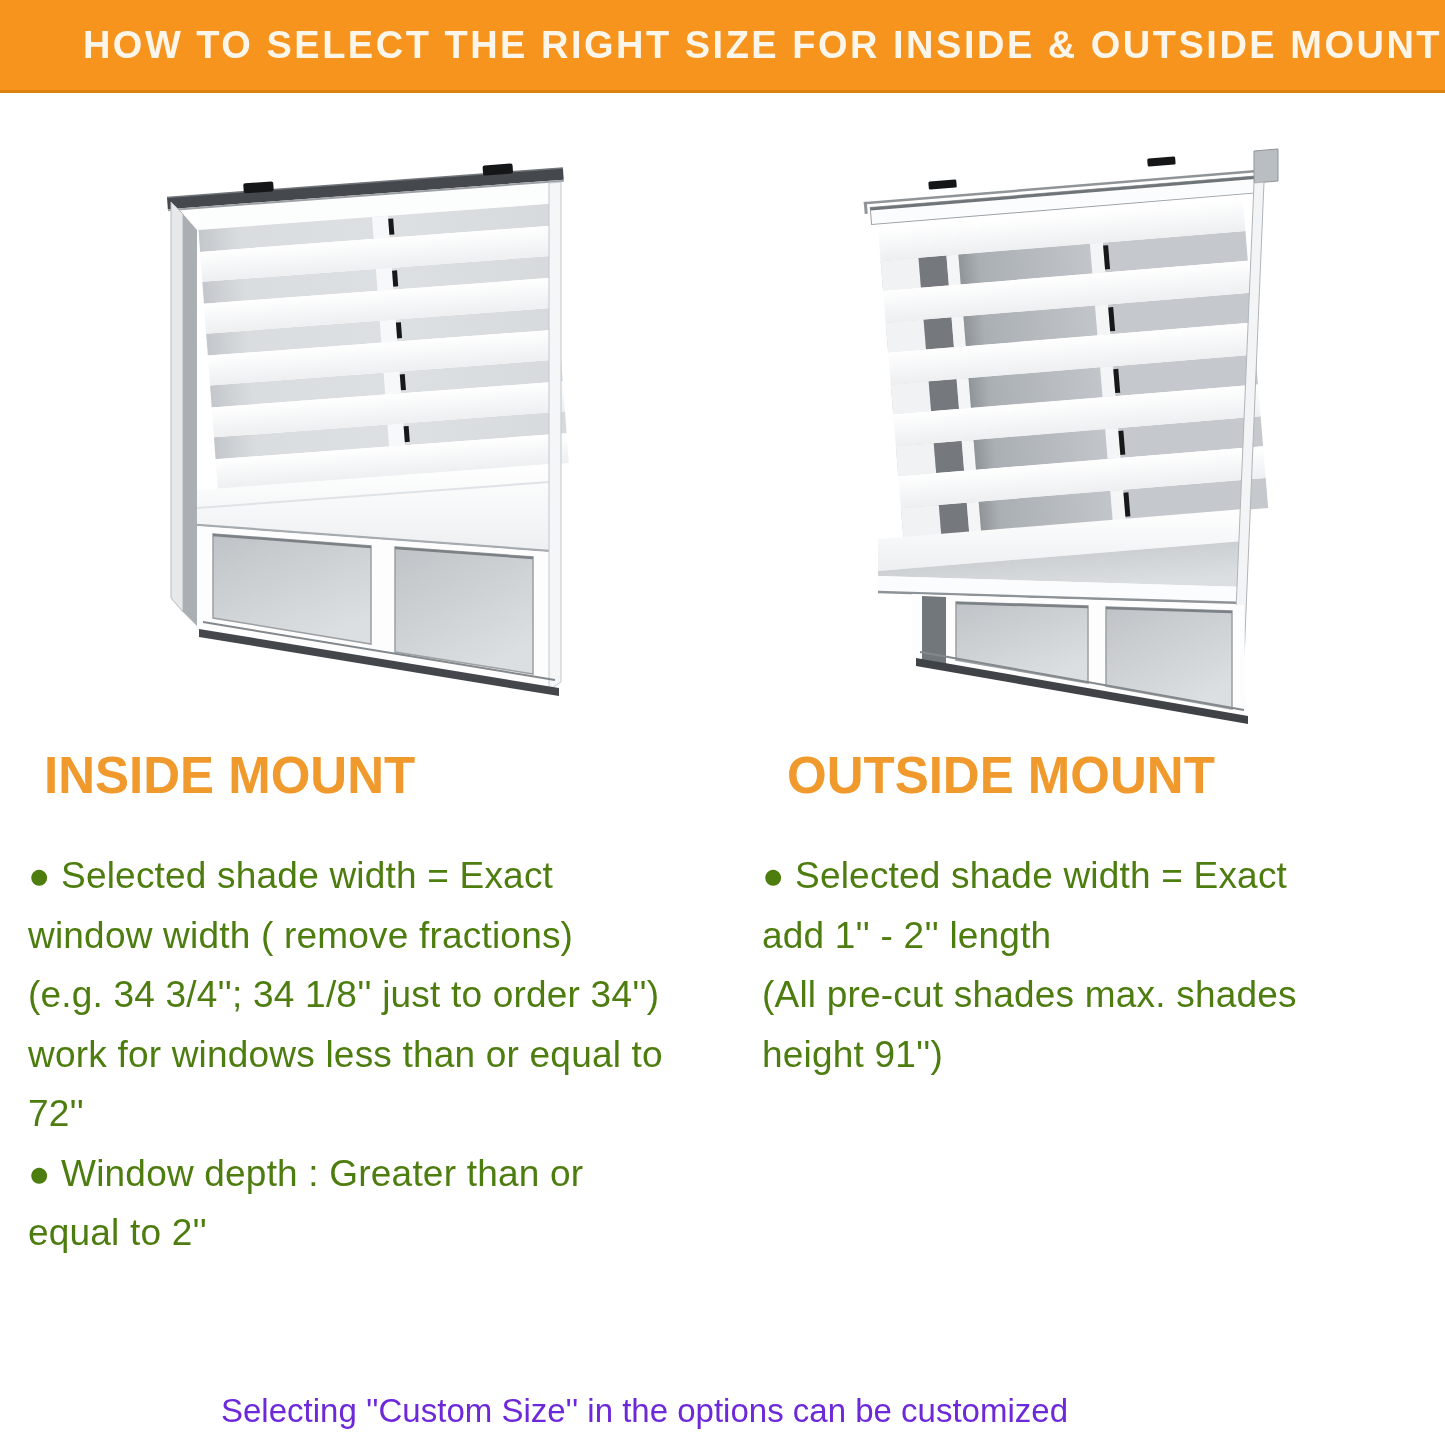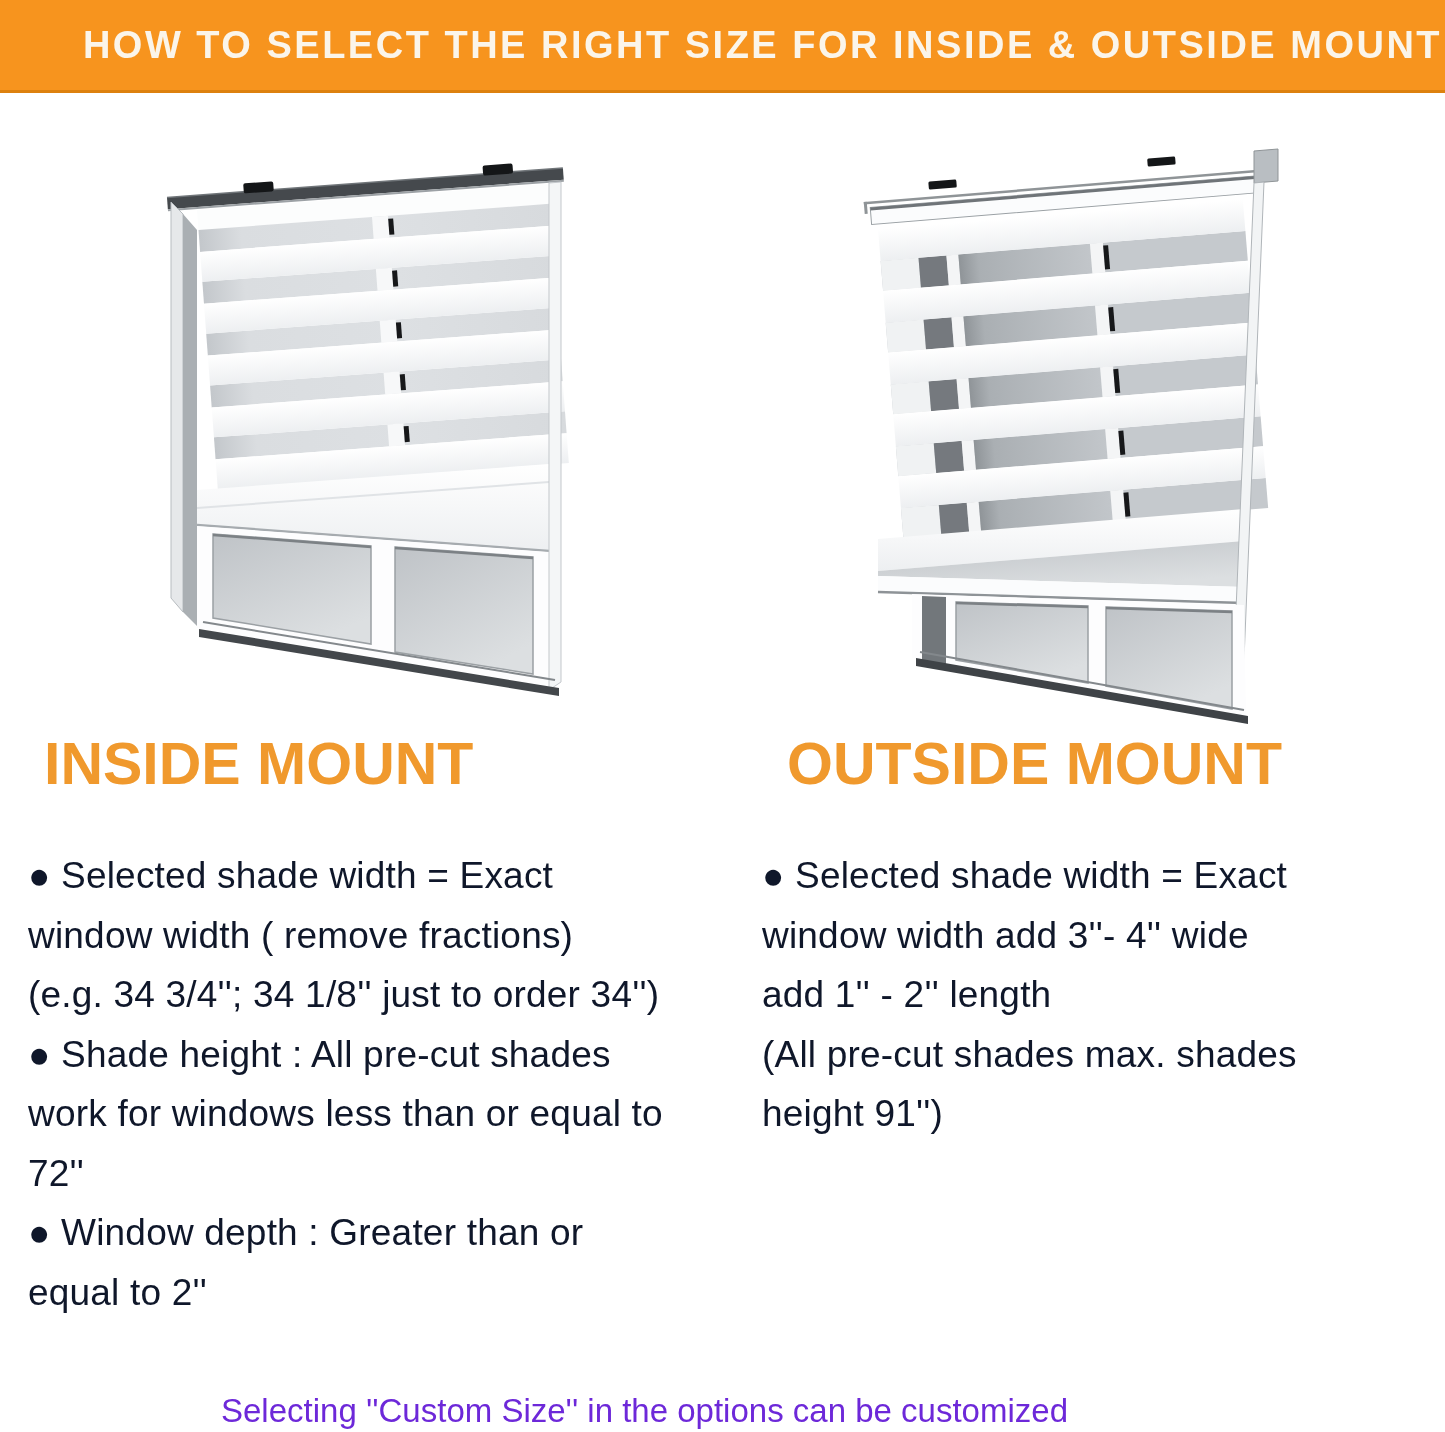--- a/index.html
+++ b/index.html
@@ -12,28 +12,28 @@
     background:var(--banner-bg,#F7941E);
     border-bottom:3px solid #dd810e;
     display:flex;align-items:center;justify-content:center;padding-left:40px;
   }
   .banner-title{
     color:#FBF5EA;font-weight:bold;font-size:38px;letter-spacing:2.5px;white-space:nowrap;
   }
   .illu{position:absolute}
   .illu svg{display:block}
   .mount-heading{
-    position:absolute;top:732px;font-size:59px;font-weight:bold;
+    position:absolute;top:748px;font-size:51px;font-weight:bold;
     color:var(--accent,#F0992D);white-space:nowrap;line-height:1.1;
   }
   #inside-heading{left:44px}
   #outside-heading{left:787px}
   .instructions{
     position:absolute;top:846px;font-size:37px;line-height:59.5px;
-    letter-spacing:0.2px;color:#0f172a;
+    letter-spacing:0.2px;color:#4d7c0f;
   }
   #inside-instructions{left:28px;width:700px}
   #outside-instructions{left:762px;width:680px}
   .instr-line{white-space:nowrap}
   .footer-note{
     position:absolute;left:0;top:1392px;width:1289px;text-align:center;
     font-size:33px;color:#6d28d9;white-space:nowrap;
   }
 </style>
 </head>
@@ -215,28 +215,26 @@
 </svg>
 </div>
 
 <div class="mount-heading" id="inside-heading">INSIDE MOUNT</div>
 <div class="mount-heading" id="outside-heading">OUTSIDE MOUNT</div>
 
 <div class="instructions" id="inside-instructions">
   <div class="instr-line">● Selected shade width = Exact</div>
   <div class="instr-line">window width ( remove fractions)</div>
   <div class="instr-line">(e.g. 34 3/4''; 34 1/8'' just to order 34'')</div>
-  <div class="instr-line">● Shade height : All pre-cut shades</div>
   <div class="instr-line">work for windows less than or equal to</div>
   <div class="instr-line">72''</div>
   <div class="instr-line">● Window depth : Greater than or</div>
   <div class="instr-line">equal to 2''</div>
 </div>
 
 <div class="instructions" id="outside-instructions">
   <div class="instr-line">● Selected shade width = Exact</div>
-  <div class="instr-line">window width add 3''- 4'' wide</div>
   <div class="instr-line">add 1'' - 2'' length</div>
   <div class="instr-line">(All pre-cut shades max. shades</div>
   <div class="instr-line">height 91'')</div>
 </div>
 
 <div class="footer-note">Selecting ''Custom Size'' in the options can be customized</div>
 
 </body></html>

